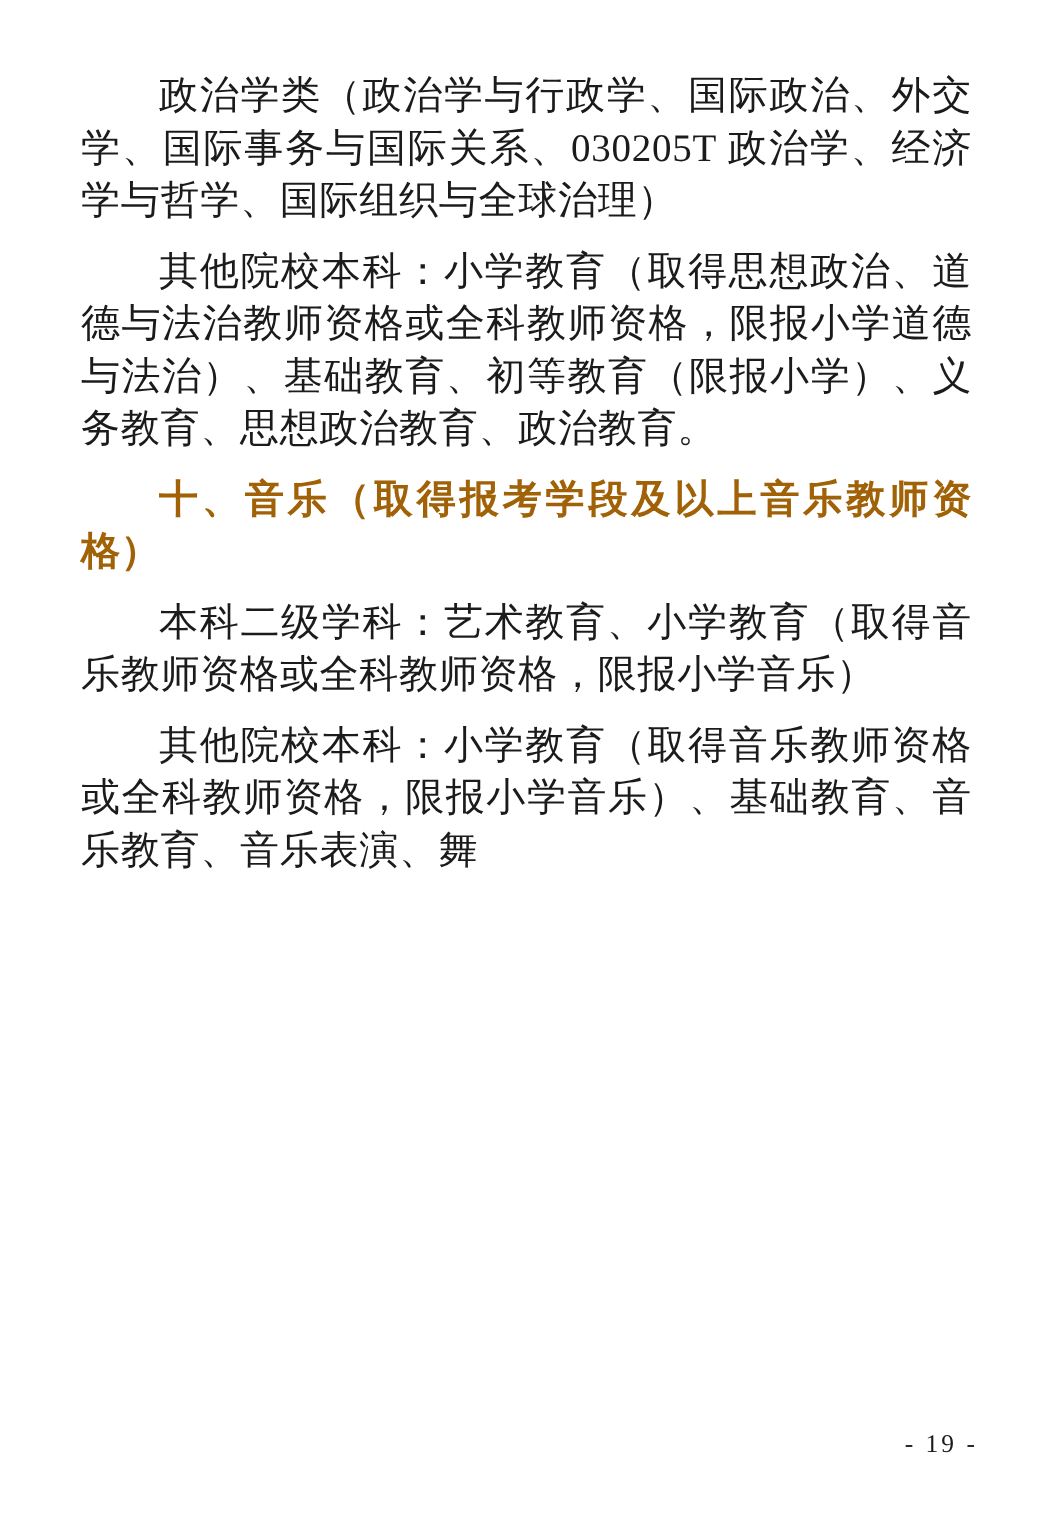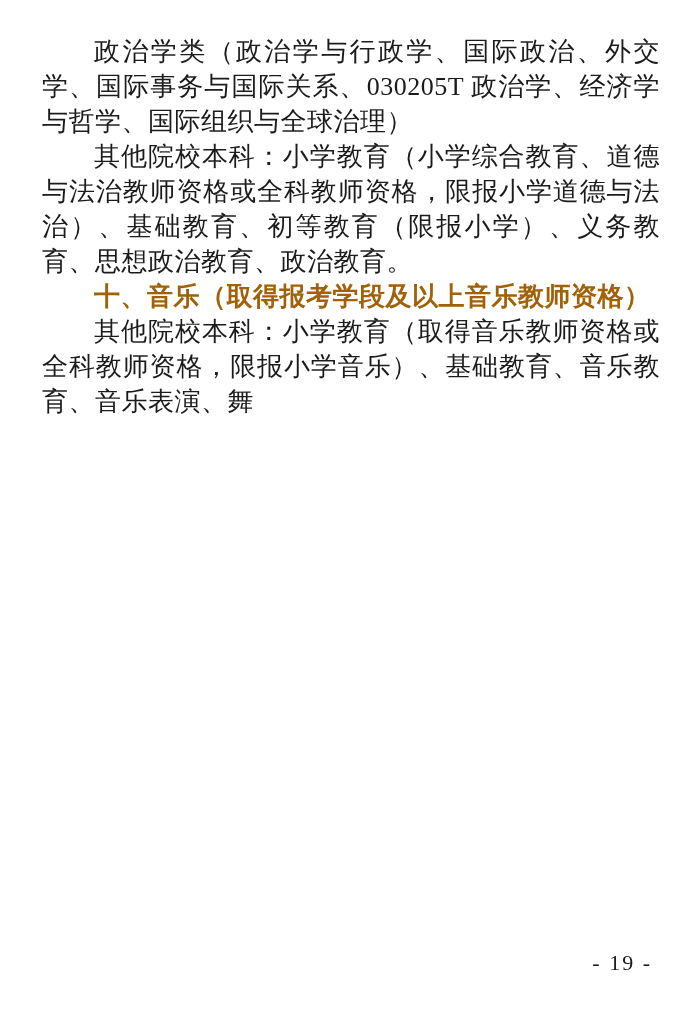--- a/index.html
+++ b/index.html
@@ -22,43 +22,44 @@
     width: 618px;
   }
   p.body-para {
     font-family: "Liberation Serif", "DejaVu Serif", serif;
     font-size: 26px;
     line-height: 35px;
     color: #1b1b1b;
     text-align: justify;
     text-justify: inter-character;
     text-indent: 52px;
-    margin: 0;
+    margin: 12px;
     letter-spacing: 0.5px;
   }
   p.heading-para {
     font-family: "Liberation Sans", "DejaVu Sans", sans-serif;
     font-weight: 700;
     color: #a16207;
   }
   .footer {
     position: absolute;
     right: 48px;
     top: 950px;
     font-family: "Liberation Serif", "DejaVu Serif", serif;
-    font-size: 22px;
+    font-size: 17px;
     line-height: 26px;
     color: #1b1b1b;
     letter-spacing: 2px;
   }
 </style>
 </head>
 <body>
 
 <div class="page">
   <div class="content">
     <p class="body-para">政治学类（政治学与行政学、国际政治、外交学、国际事务与国际关系、030205T 政治学、经济学与哲学、国际组织与全球治理）</p>
-    <p class="body-para">其他院校本科：小学教育（小学综合教育、道德与法治教师资格或全科教师资格，限报小学道德与法治）、基础教育、初等教育（限报小学）、义务教育、思想政治教育、政治教育。</p>
+    <p class="body-para">其他院校本科：小学教育（取得思想政治、道德与法治教师资格或全科教师资格，限报小学道德与法治）、基础教育、初等教育（限报小学）、义务教育、思想政治教育、政治教育。</p>
     <p class="body-para heading-para">十、音乐（取得报考学段及以上音乐教师资格）</p>
+    <p class="body-para">本科二级学科：艺术教育、小学教育（取得音乐教师资格或全科教师资格，限报小学音乐）</p>
     <p class="body-para">其他院校本科：小学教育（取得音乐教师资格或全科教师资格，限报小学音乐）、基础教育、音乐教育、音乐表演、舞</p>
   </div>
   <div class="footer">- 19 -</div>
 </div>
 
 </body></html>

